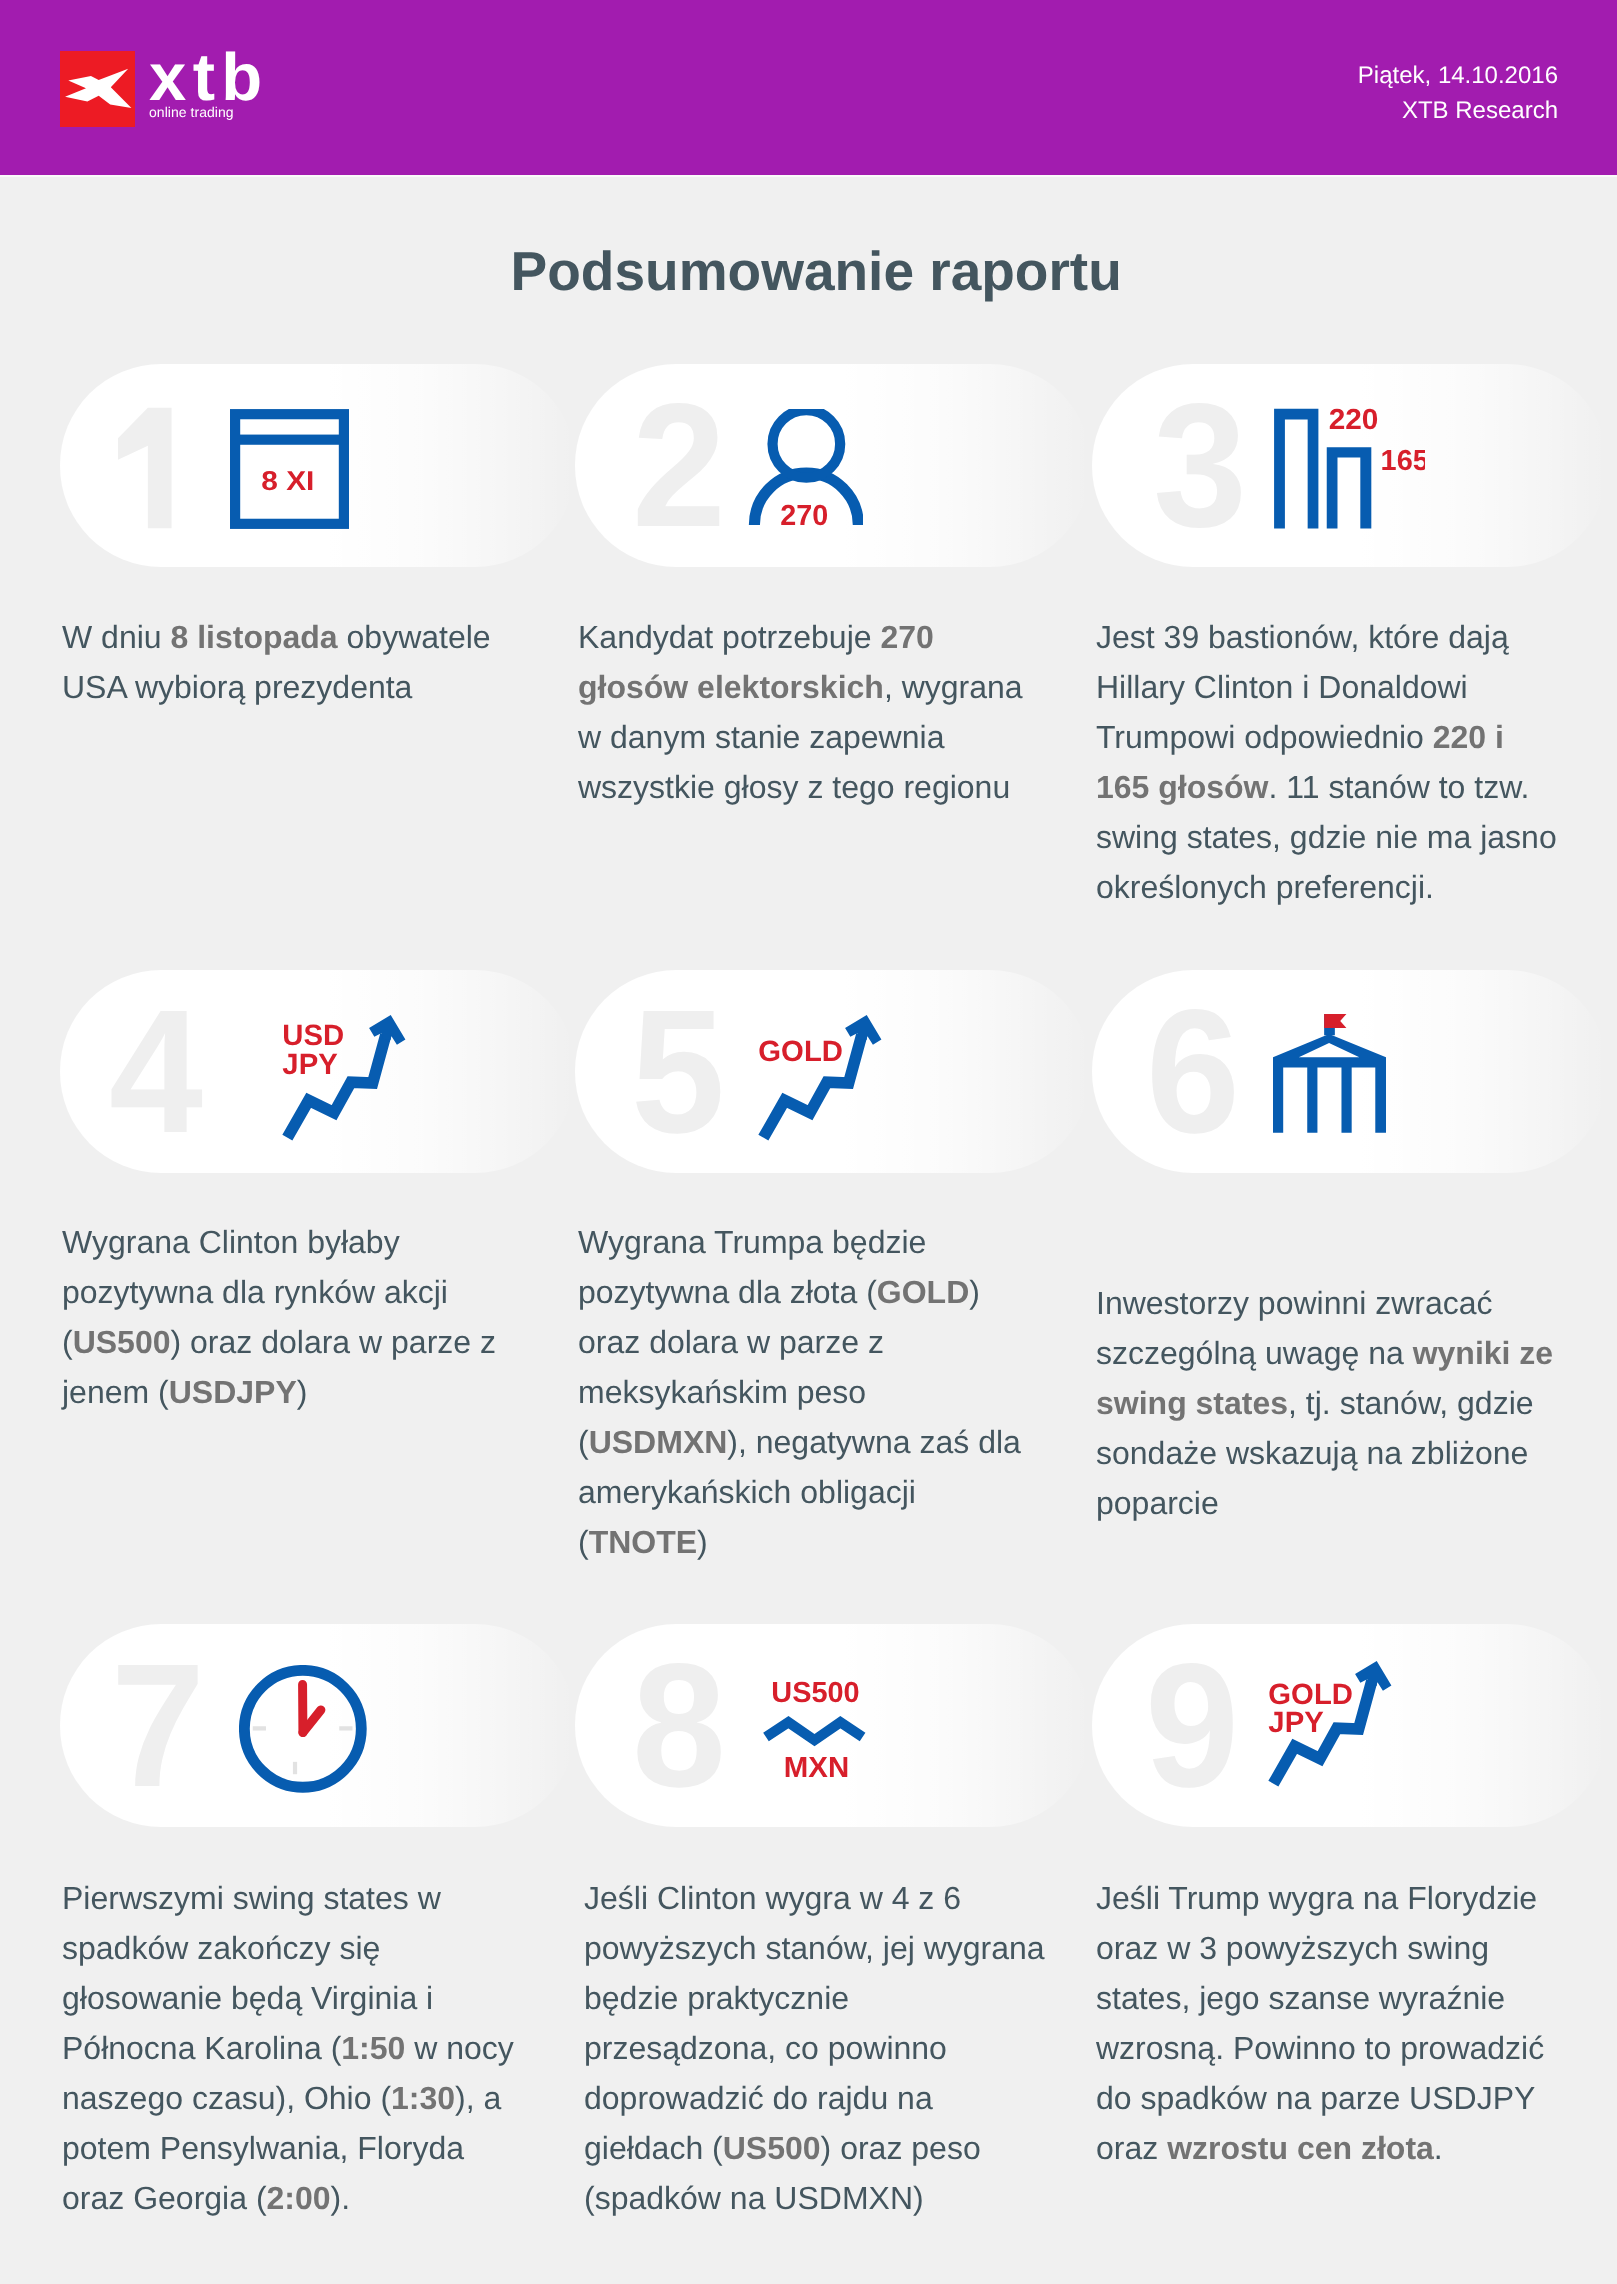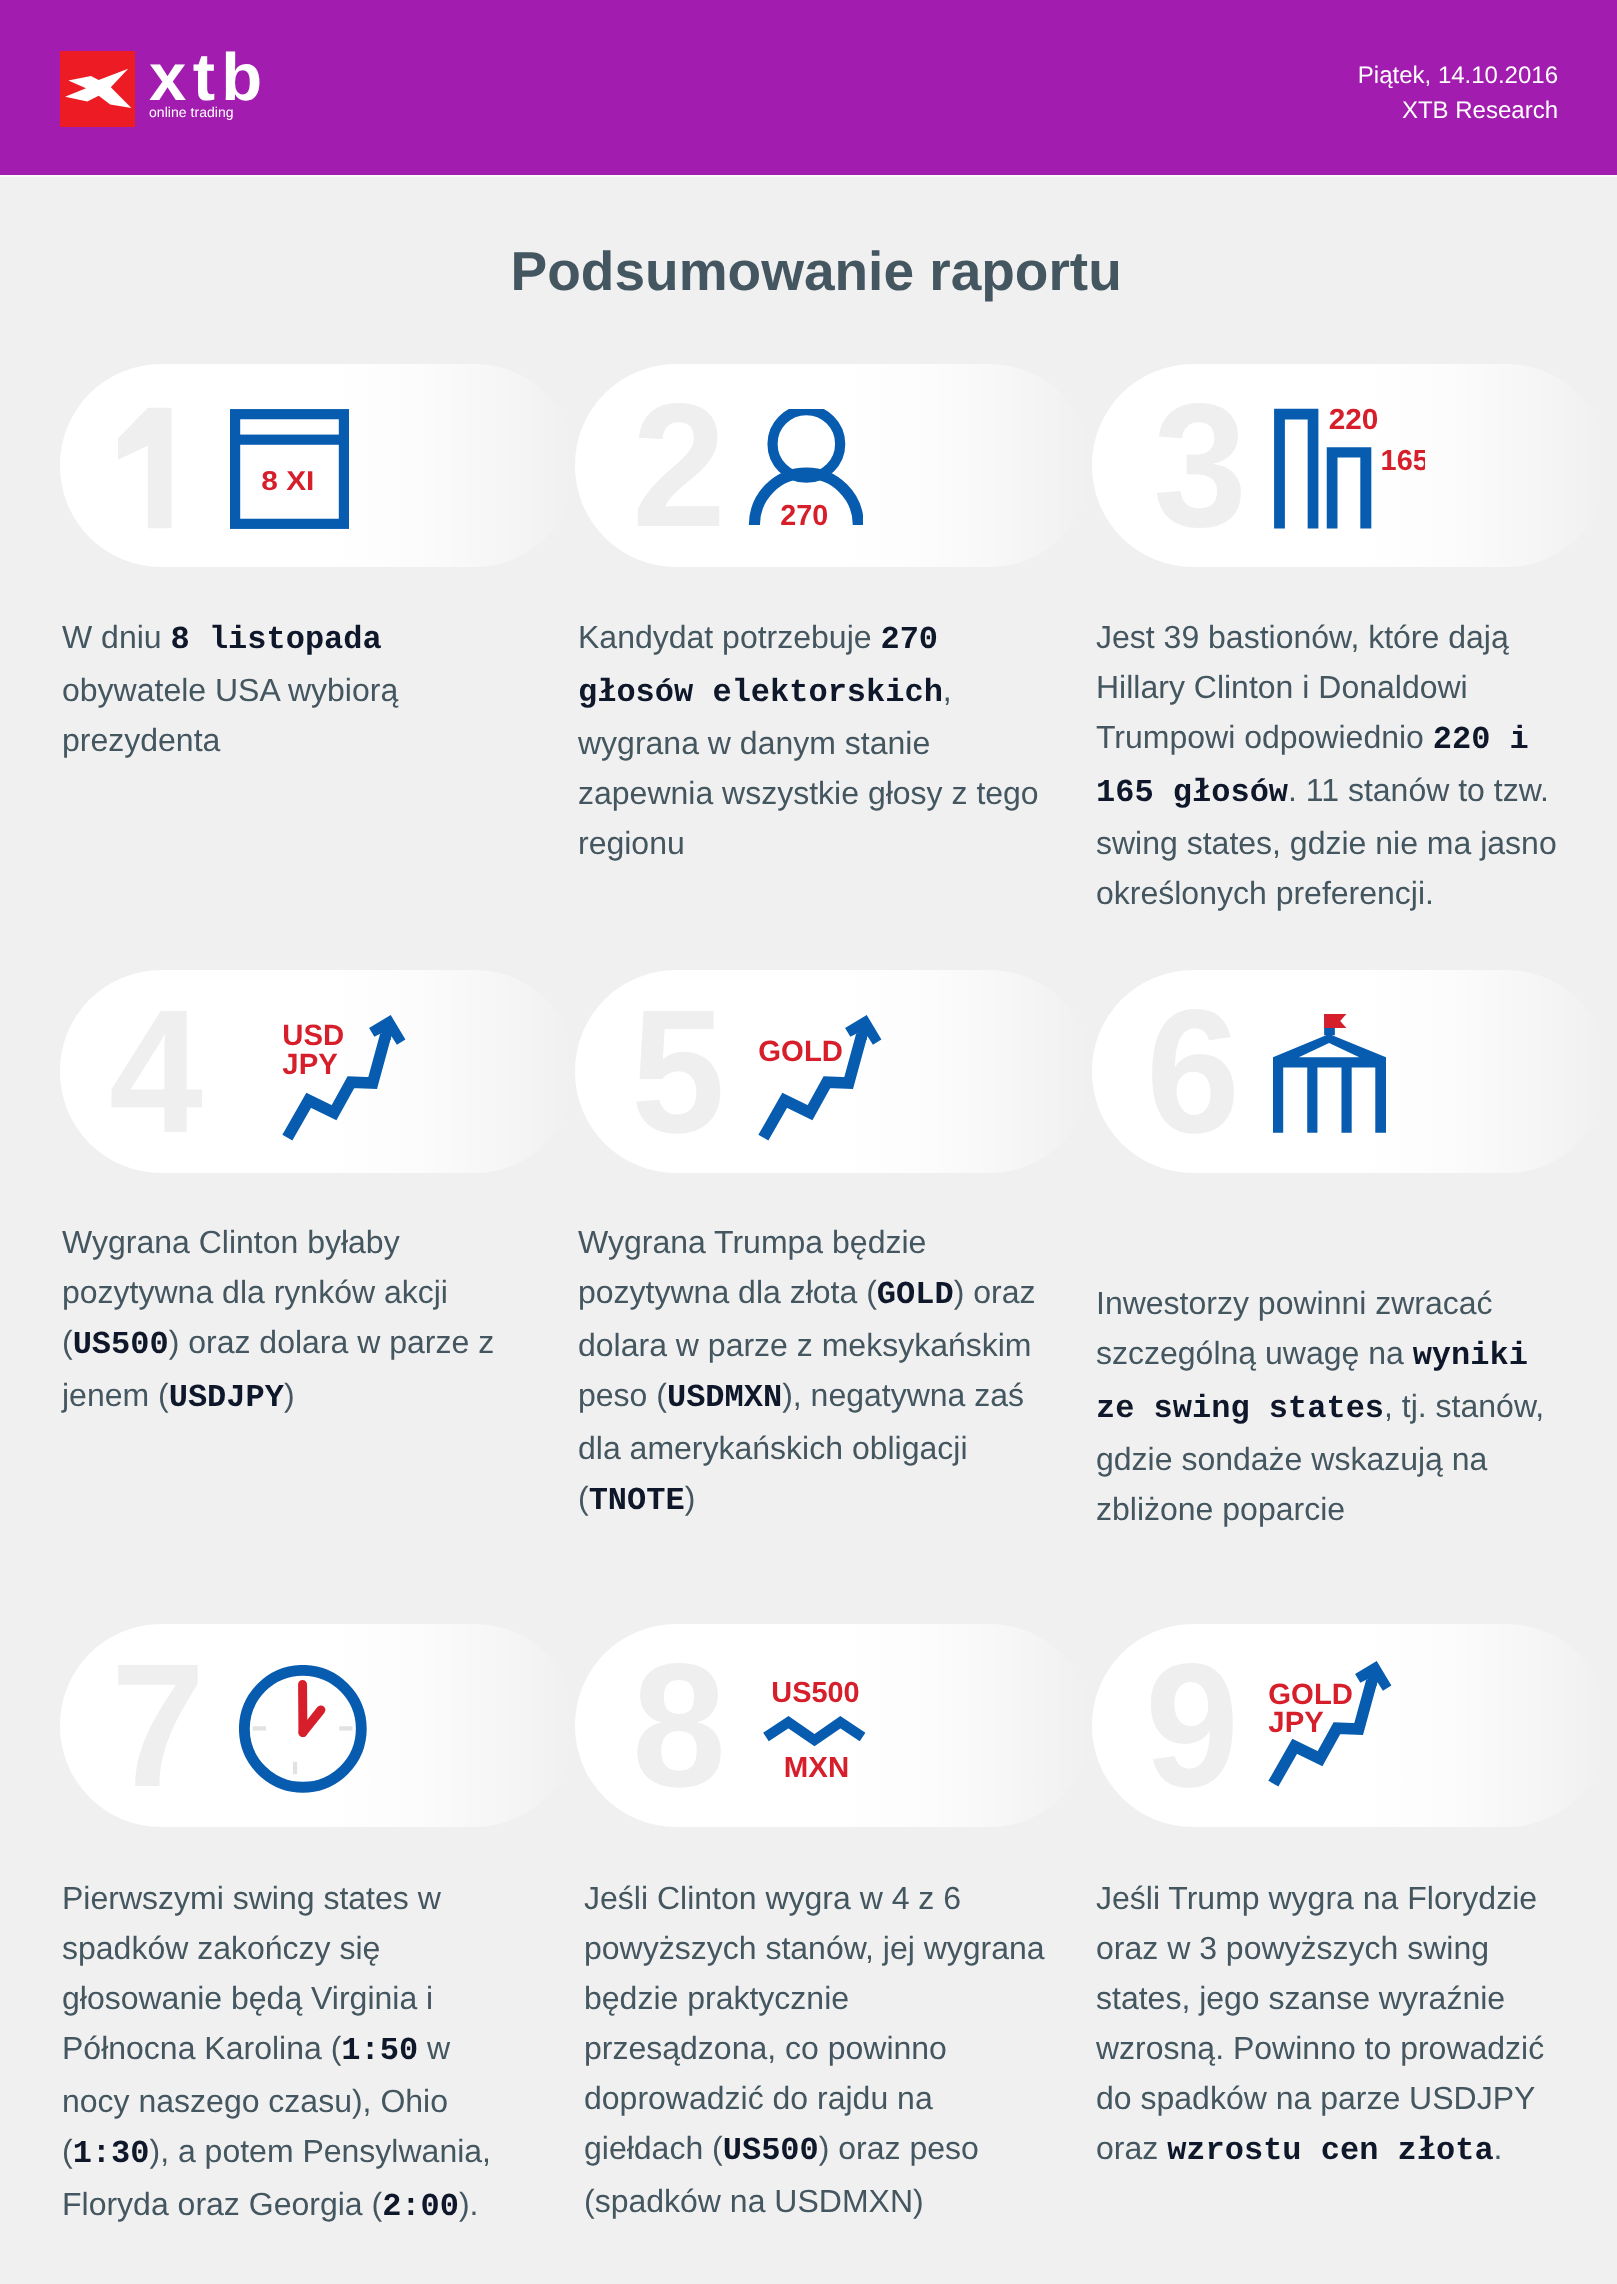--- a/index.html
+++ b/index.html
@@ -38,21 +38,21 @@
   .num{
     position:absolute;font-size:176px;font-weight:bold;color:#efefef;
     line-height:176px;top:0px;white-space:nowrap;
     transform:scaleX(0.96);transform-origin:0 0;
   }
   .num svg{display:block;}
   .icon-wrap{position:absolute;}
   .icon-wrap svg{display:block;}
   .icon-wrap text{-webkit-font-smoothing:antialiased;}
   .body{position:absolute;font-size:32px;line-height:50px;color:#44565f;}
-  .body b{color:#0f172a;font-weight:bold;font-family:Liberation Mono, monospace;}
+  .body b{color:#737373;font-weight:bold;}
 </style>
 </head>
 <body>
 
 <div class="header">
   <div class="logo">
     <div class="logo-mark">
       <svg width="75" height="76" viewBox="0 0 88 89" aria-hidden="true">
         <path fill="#ffffff" d="M80.0 20.7 L59.6 42.3 L83.8 66.8 L58.9 62.6 L45.4 52.3 L32.1 59.1 L5.9 53.6 L30.5 43.6 L9.7 34.6 L36.3 29.1 L45.4 33.9 Z"></path>
       </svg>

